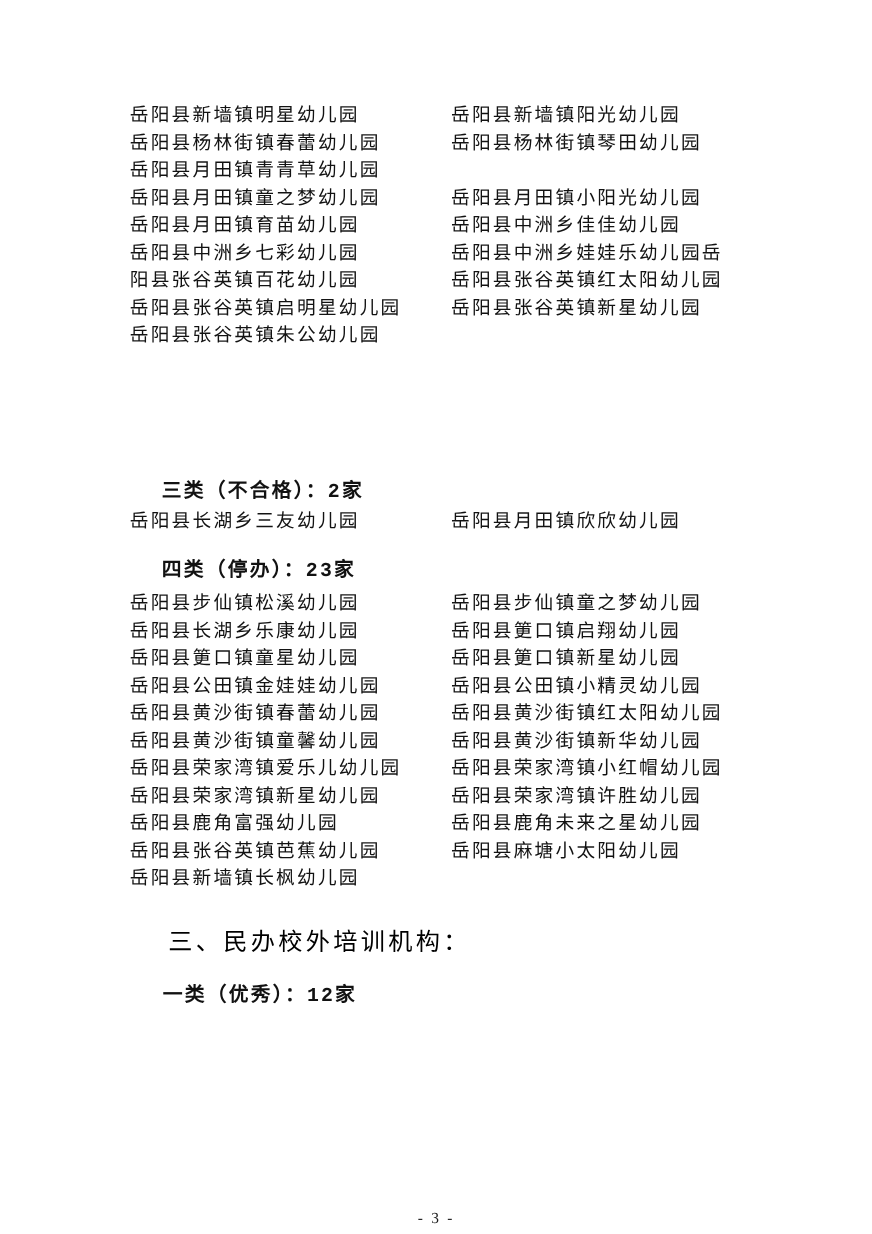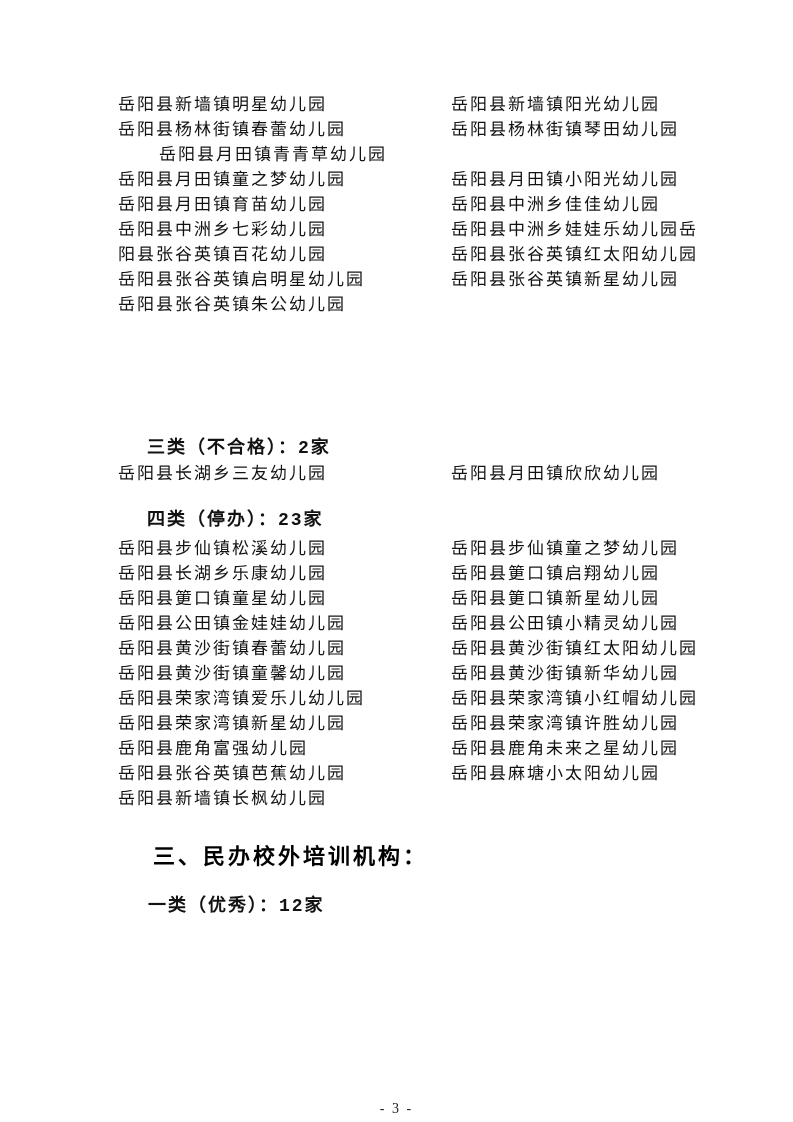--- a/index.html
+++ b/index.html
@@ -28,40 +28,39 @@
     letter-spacing: 2px;
     white-space: nowrap;
   }
   .cell-left {
     display: inline-block;
     width: 292px;
     flex: 0 0 292px;
   }
   .cell-right {
     display: inline-block;
-    margin-left: 41px;
   }
   .section-title {
     position: absolute;
     left: 147px;
     height: 25px;
     line-height: 25px;
     font-size: 18px;
     font-weight: bold;
     letter-spacing: 2px;
     white-space: nowrap;
     font-family: Liberation Mono, monospace;
   }
   .heading-major {
     position: absolute;
     left: 153px;
     height: 30px;
     line-height: 30px;
     font-size: 22px;
-    font-weight: bold;
+    font-weight: normal;
     letter-spacing: 3px;
     white-space: nowrap;
     font-family: "Liberation Sans", sans-serif;
     color: #000000;
   }
   .page-number {
     position: absolute;
     top: 1101px;
     left: 0;
     width: 100%;

